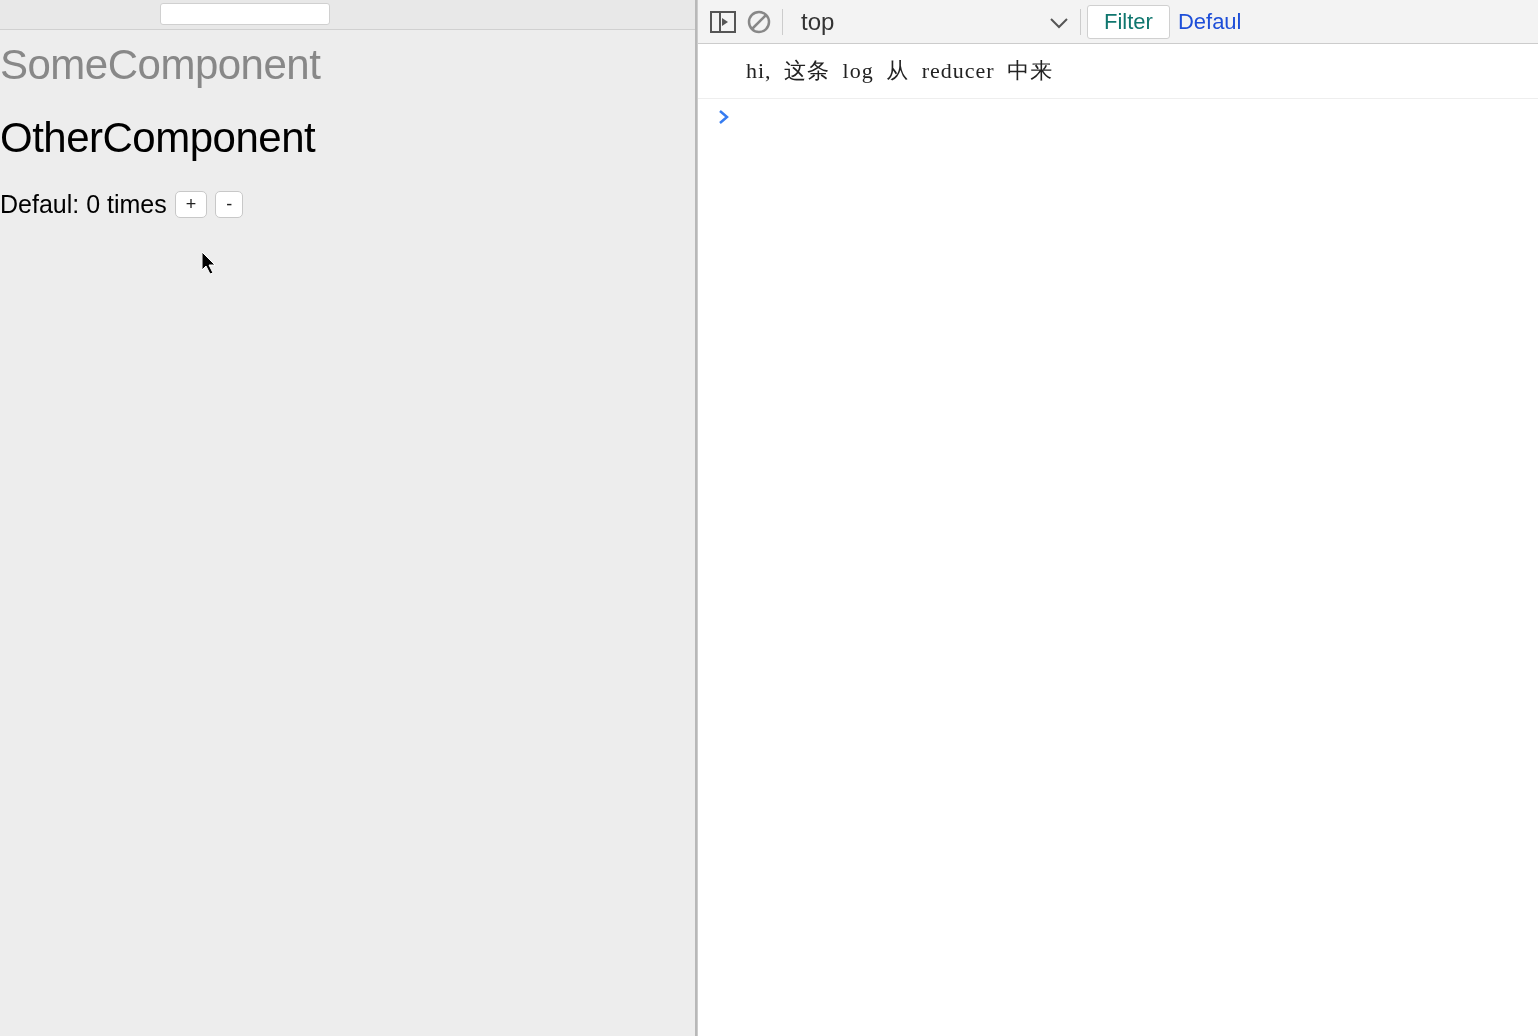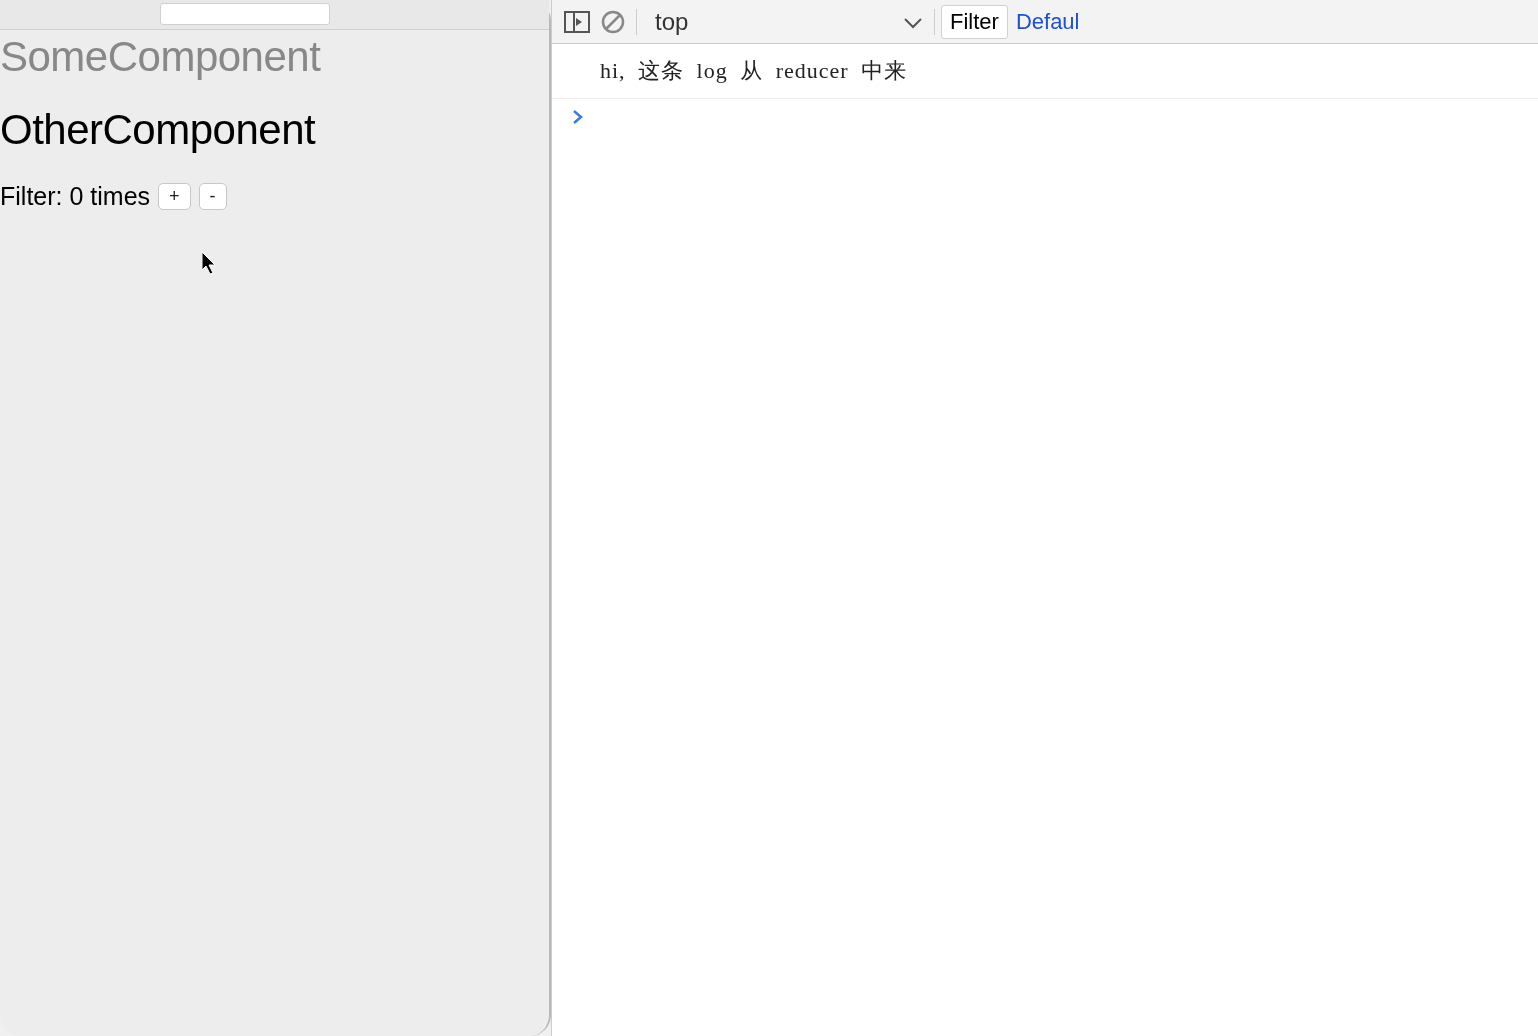--- a/index.html
+++ b/index.html
@@ -11,27 +11,26 @@
       font-family: -apple-system, BlinkMacSystemFont, "Helvetica Neue", Arial, sans-serif;
       background: #f0f0f0;
       width: 1538px;
       height: 1036px;
       overflow: hidden;
       display: flex;
     }
     
     
     .left-pane {
-      width: 551px;
+      width: 697px;
       height: 100%;
       background: #ededed;
       border-right: 2px solid #b8b8b8;
       position: relative;
-      padding-top: 28px;
-      border-radius: 21px;
+      padding-top: 36px;
     }
     
     .browser-top-bar {
       position: absolute;
       top: 0;
       left: 0;
       right: 0;
       height: 30px;
       background: #e8e8e8;
       border-bottom: 1px solid #d0d0d0;
@@ -154,25 +153,25 @@
     .context-select-label {
       padding-left: 6px;
     }
     
     .chevron-down {
       color: #555;
     }
     
     .filter-btn {
       font-size: 22px;
-      color: #000000;
+      color: #0f766e;
       background: #fff;
       border: 1px solid #d0d0d0;
       border-radius: 3px;
-      padding: 3px 8px;
+      padding: 3px 16px;
       cursor: pointer;
     }
     
     .level-label {
       font-size: 22px;
       color: #1d4ed8;
       padding-left: 6px;
       white-space: nowrap;
       overflow: hidden;
     }
@@ -211,21 +210,21 @@
     <div class="address-bar-hint"></div>
   </div>
 
   <div class="page-content">
     <div class="some-component-title">SomeComponent</div>
 
     <div class="other-component-title">OtherComponent</div>
 
     <div class="click-row">
       <span class="click-text">
-        <span>Filter: </span><span>0</span><span> times</span>
+        <span>Defaul: </span><span>0</span><span> times</span>
       </span>
       <button class="counter-btn">+</button>
       <button class="counter-btn">-</button>
     </div>
   </div>
 
   <svg class="cursor-arrow" width="18" height="24">
     <path d="M 0 0 L 0 18 L 4 14 L 8 22 L 11 21 L 7 13 L 13 13 Z" fill="#000" stroke="#fff" stroke-width="1"></path>
   </svg>
 </div>

